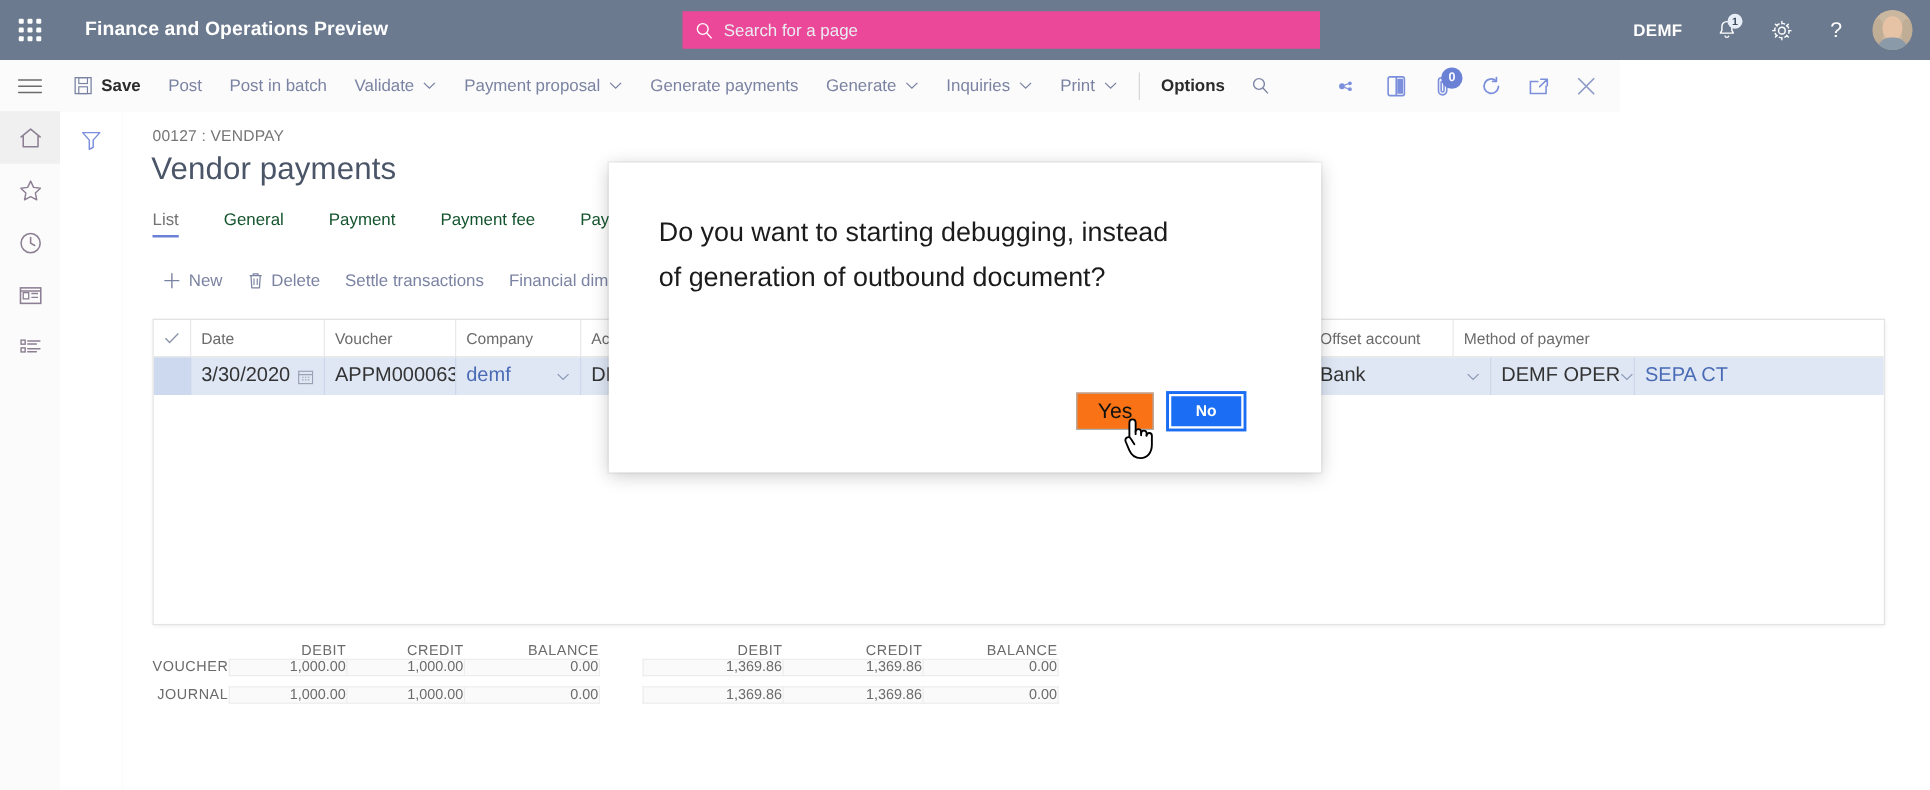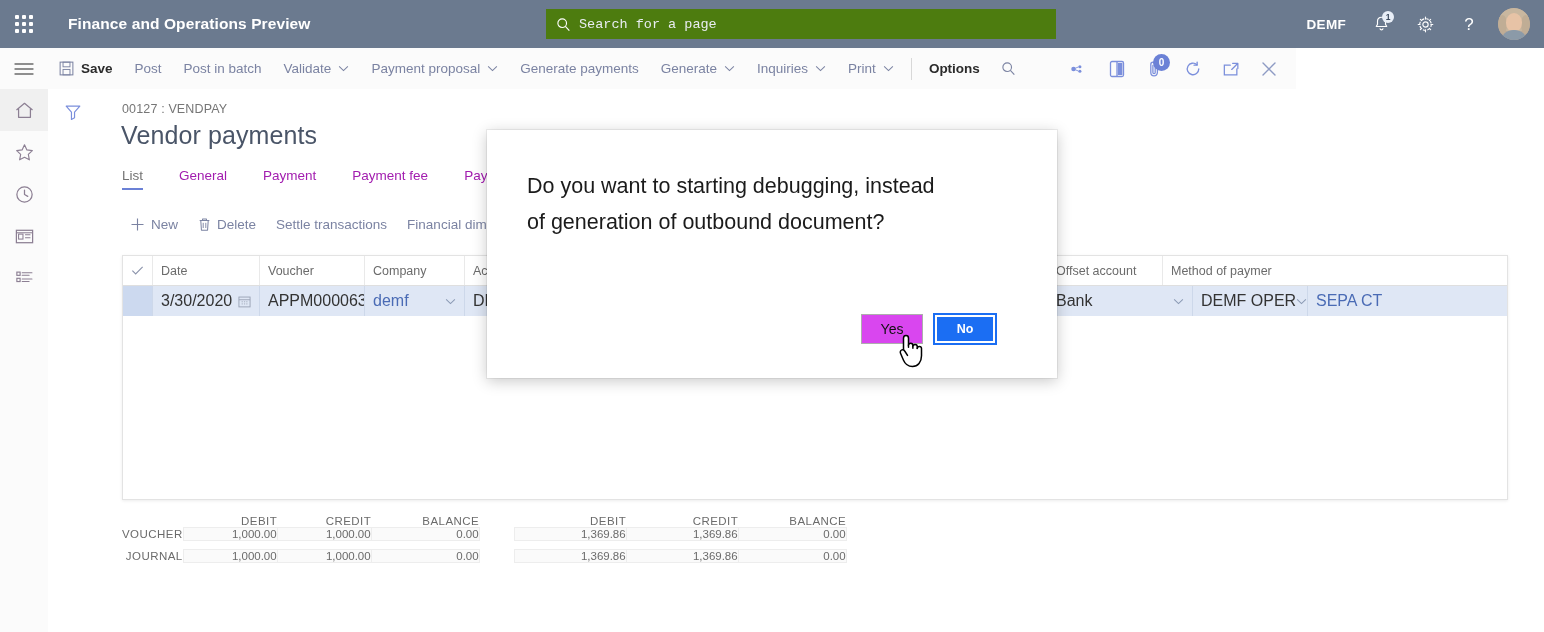--- a/index.html
+++ b/index.html
@@ -24,23 +24,22 @@
     display:grid;grid-template-columns:repeat(3,4px);grid-template-rows:repeat(3,4px);
     gap:3px;
   }
   .waffle-grid i{display:block;width:4px;height:4px;background:#fff;border-radius:1px;}
   .app-title{
     color:#ffffff;font-size:15.5px;font-weight:bold;margin-left:20px;letter-spacing:.1px;
     white-space:nowrap;
   }
   .search-wrap{
     position:absolute;left:546px;top:9px;width:510px;height:30px;
-    background:#4d7c0f;display:flex;align-items:center;padding:0 10px;box-sizing:border-box;
+    background:#ec4899;display:flex;align-items:center;padding:0 10px;box-sizing:border-box;
     cursor:text;
-    font-family:Liberation Mono, monospace;
   }
   .search-wrap svg{flex:0 0 auto;margin-right:8px;}
   .search-ph{color:#e9edf2;font-size:13.5px;}
   .top-right{
     position:absolute;right:0;top:0;height:48px;display:flex;align-items:center;padding-right:12px;
   }
   .top-right > *{margin-left:6px;}
   .demf{color:#fff;font-size:13.5px;font-weight:600;padding:0 10px;cursor:pointer;letter-spacing:.3px;}
   .ticon{
     width:38px;height:38px;display:flex;align-items:center;justify-content:center;
@@ -106,21 +105,21 @@
     position:absolute;left:98px;top:89px;width:1446px;height:543px;background:#ffffff;overflow:hidden;
   }
   .caption{
     position:absolute;left:24px;top:13px;font-size:12.5px;color:#767676;letter-spacing:.15px;
   }
   .ptitle{
     position:absolute;left:23px;top:32px;font-size:25px;color:#4a5568;font-weight:300;letter-spacing:.1px;
   }
   .tabs{position:absolute;left:24px;top:79px;display:flex;align-items:flex-end;}
   .tab{
-    font-size:13.5px;color:#a21caf;padding:0 0 7px 0;margin-right:36px;cursor:pointer;
+    font-size:13.5px;color:#14532d;padding:0 0 7px 0;margin-right:36px;cursor:pointer;
     position:relative;white-space:nowrap;
   }
   .tab.active{color:#737373;}
   .tab.active:after{
     content:"";position:absolute;left:0;right:0;bottom:0;height:2px;background:#6b81d6;
   }
 
   .actionbar{position:absolute;left:22px;top:120px;display:flex;align-items:center;height:30px;}
   .act{
     display:flex;align-items:center;font-size:13.5px;color:#7b83a2;padding:0 10px;cursor:pointer;white-space:nowrap;
@@ -169,22 +168,22 @@
     position:absolute;left:487px;top:130px;width:570px;height:248px;background:#ffffff;
     box-shadow:0 3px 14px rgba(0,0,0,.22), 0 0 0 1px rgba(0,0,0,.06);
     box-sizing:border-box;
   }
   .dlg-text{
     position:absolute;left:40px;top:38px;width:430px;font-size:21.5px;color:#1b1b1b;
     line-height:36px;font-family:"Liberation Sans", sans-serif;
   }
   .dlg-btns{position:absolute;right:60px;bottom:33px;display:flex;align-items:center;}
   .btn-yes{
-    width:60px;height:28px;background:#d946ef;border:1px solid #adadad;
-    font-size:14px;color:#111;display:flex;align-items:center;justify-content:center;cursor:pointer;
+    width:60px;height:28px;background:#f97316;border:1px solid #adadad;
+    font-size:17px;color:#111;display:flex;align-items:center;justify-content:center;cursor:pointer;
     font-family:"Liberation Sans", sans-serif;
   }
   .btn-no{
     width:60px;height:28px;background:#1b6ef3;border:2px solid #1b6ef3;box-shadow:inset 0 0 0 2px #ffffff;
     font-size:12.5px;color:#fff;font-weight:bold;display:flex;align-items:center;justify-content:center;
     margin-left:10px;cursor:pointer;font-family:"Liberation Sans", sans-serif;
   }
   .cursor{position:absolute;left:893px;top:330px;pointer-events:none;}
 </style>
 </head>

